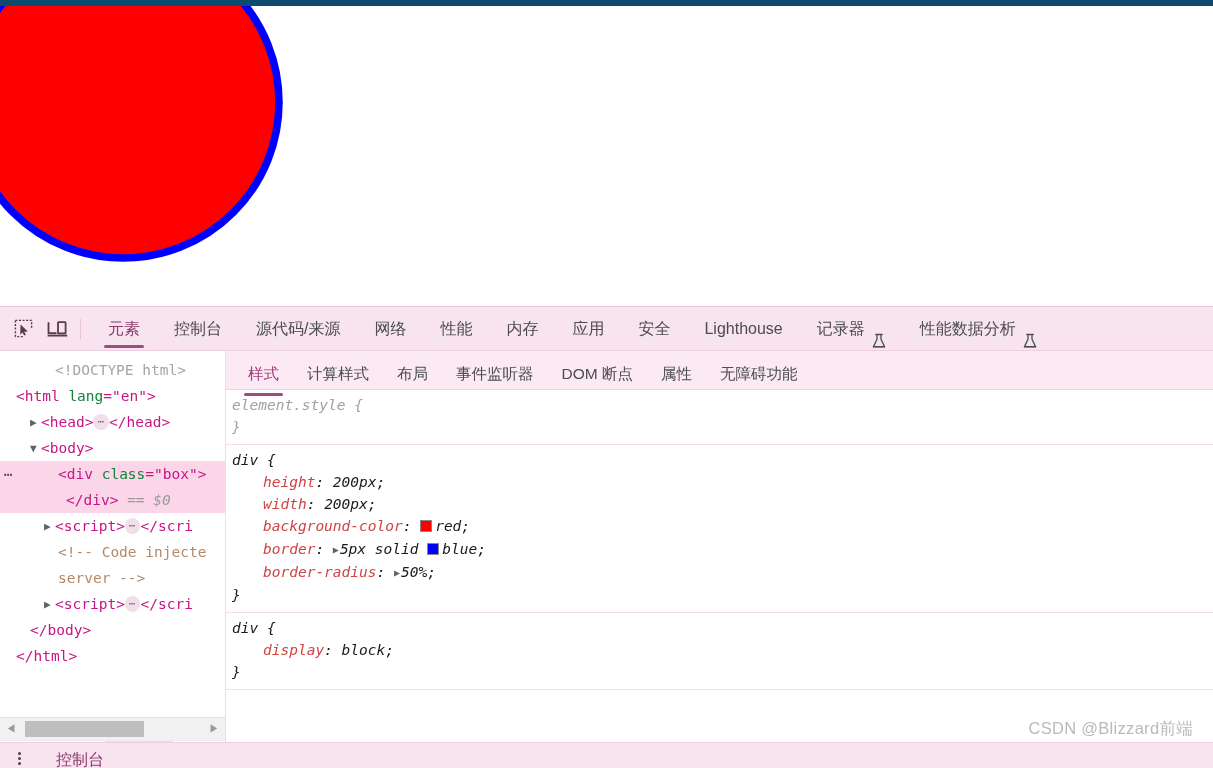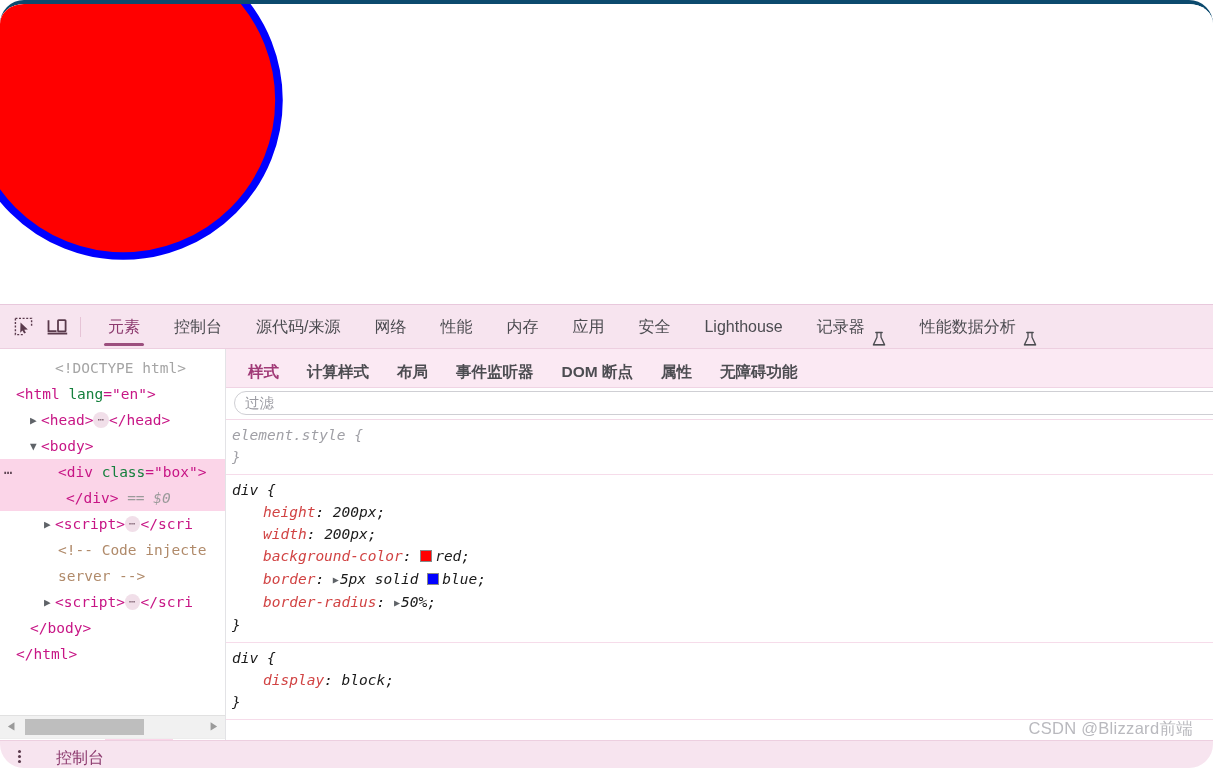--- a/index.html
+++ b/index.html
@@ -12,23 +12,22 @@
     overflow: hidden;
     background: #ffffff;
     font-family: "Liberation Sans", sans-serif;
     -webkit-font-smoothing: antialiased;
   }
   .screen {
     position: relative;
     width: 1213px;
     height: 768px;
     overflow: hidden;
-    border-top: 4px solid #0c4a6e;
-    box-sizing: border-box;
-    border-radius: 24px;
+    border-top: 6px solid #0c4a6e;
+    box-sizing: border-box;
   }
 
   
   .viewport {
     position: absolute;
     left: 0;
     top: 0;
     width: 1213px;
     height: 300px;
     background: #ffffff;
@@ -280,21 +279,20 @@
   }
   .sub-tab {
     position: relative;
     height: 32px;
     line-height: 39px;
     padding: 12px 14px;
     font-size: 15.5px;
     color: #4c4c51;
     cursor: pointer;
     flex: 0 0 auto;
-    font-weight: bold;
   }
   .sub-tab.active { color: #a13a77; }
   .sub-tab.active::after {
     content: "";
     position: absolute;
     left: 10px;
     right: 10px;
     bottom: 2px;
     height: 3px;
     background: #9c4f7e;
@@ -592,23 +590,20 @@
             <span>DOM 断点</span>
           </div>
           <div class="sub-tab">
             <span>属性</span>
           </div>
           <div class="sub-tab">
             <span>无障碍功能</span>
           </div>
         </div>
 
-        <div class="filter-row">
-          <input class="filter-input" type="text" placeholder="过滤" style="">
-        </div>
 
         <div class="rules">
 
           <div class="rule">
             <div><span class="sel-muted">element.style</span><span class="sel-muted"> {</span></div>
             <div class="sel-muted">}</div>
           </div>
 
           <div class="rule">
             <div><span class="sel">div</span><span> {</span></div>

